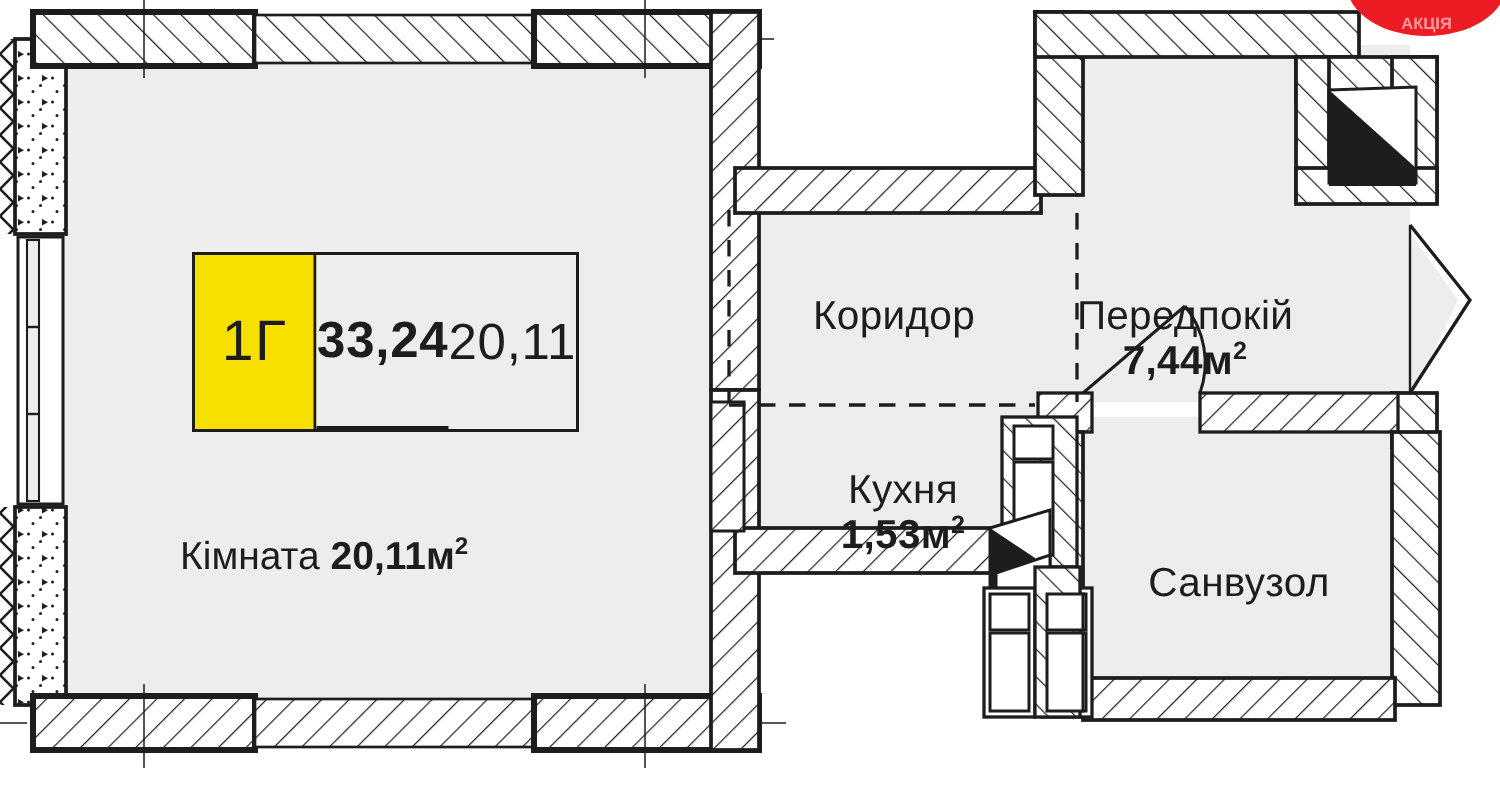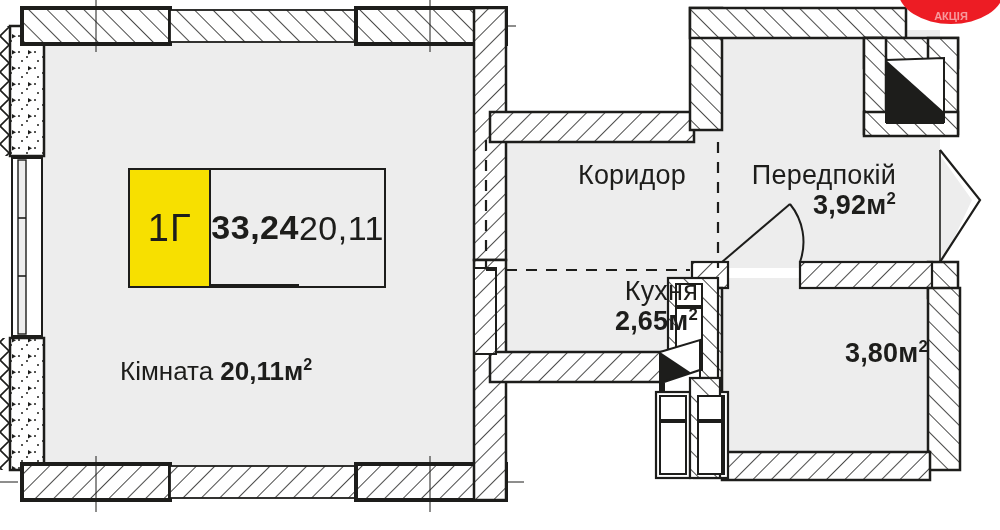--- a/index.html
+++ b/index.html
@@ -1,20 +1,20 @@
 <!DOCTYPE html>
 <html><head>
 <meta charset="utf-8">
 <style>
   html,body{margin:0;padding:0;background:#ffffff;}
   body{width:1000px;height:530px;overflow:hidden;
        font-family:"Liberation Sans","DejaVu Sans",sans-serif;color:#1d1d1b;}
   #plan{position:relative;width:1000px;height:530px;}
   #plan svg{position:absolute;left:0;top:0;}
-  .lbl{position:absolute;text-align:right;line-height:1.12;white-space:nowrap;}
+  .lbl{position:absolute;text-align:center;line-height:1.12;white-space:nowrap;margin-top:35px;}
   .lbl .nm{display:block;font-size:27px;font-weight:400;letter-spacing:.2px;color:#1d1d1b;}
   .lbl .ar{display:block;font-size:27px;font-weight:700;letter-spacing:.2px;color:#1d1d1b;}
   .lbl .ar sup{font-size:.62em;vertical-align:super;font-weight:700;}
   #room-label{position:absolute;left:120px;top:355px;font-size:26px;white-space:nowrap;}
   #room-label .nm{font-weight:400;margin-top:40px;}
   #room-label .ar{font-weight:700;margin-top:37px;}
   #room-label .ar sup{font-size:.62em;vertical-align:super;}
   
   #badge{position:absolute;left:128px;top:168px;width:258px;height:120px;
          border:2.5px solid #1d1d1b;box-sizing:border-box;display:flex;}
@@ -180,30 +180,30 @@
       <line x1="486" y1="270" x2="690" y2="270"></line>
     </g>
   </svg>
 
   <div class="lbl" style="left:506px;top:160px;width:180px;">
     <span class="nm">Коридор</span>
   </div>
 
   <div class="lbl" style="left:684px;top:160px;width:212px;">
     <span class="nm">Передпокій</span>
-    <span class="ar"><span>3,92</span><span>м</span><sup>2</sup></span>
+    <span class="ar"><span>7,44</span><span>м</span><sup>2</sup></span>
   </div>
 
   <div class="lbl" style="left:506px;top:276px;width:192px;">
     <span class="nm">Кухня</span>
-    <span class="ar"><span>2,65</span><span>м</span><sup>2</sup></span>
+    <span class="ar"><span>1,53</span><span>м</span><sup>2</sup></span>
   </div>
 
   <div class="lbl" style="left:724px;top:338px;width:204px;">
-    <span class="ar"><span>3,80</span><span>м</span><sup>2</sup></span>
+    <span class="nm">Санвузол</span>
   </div>
 
   <div id="room-label">
     <span class="nm">Кімната</span>
     <span class="ar"><span>20,11</span><span>м</span><sup>2</sup></span>
   </div>
 
   <div id="badge">
     <div id="badge-type">
       <span>1Г</span>

